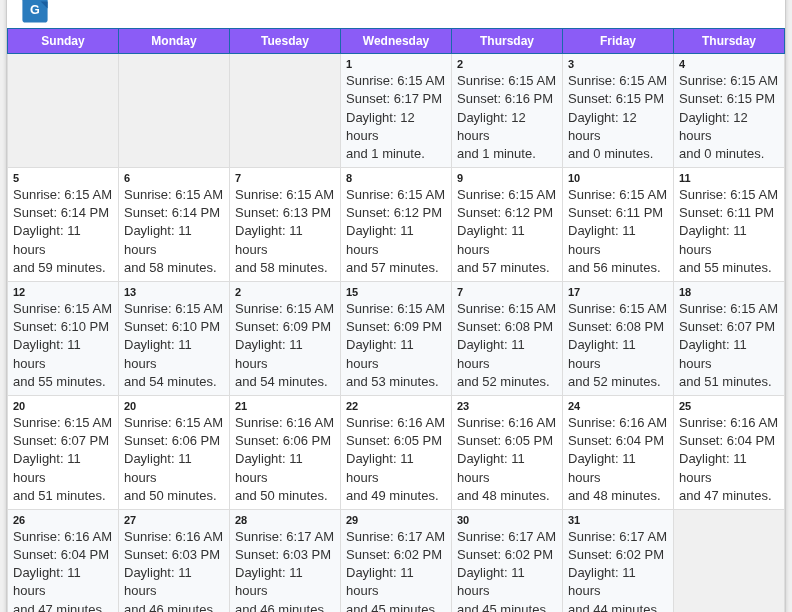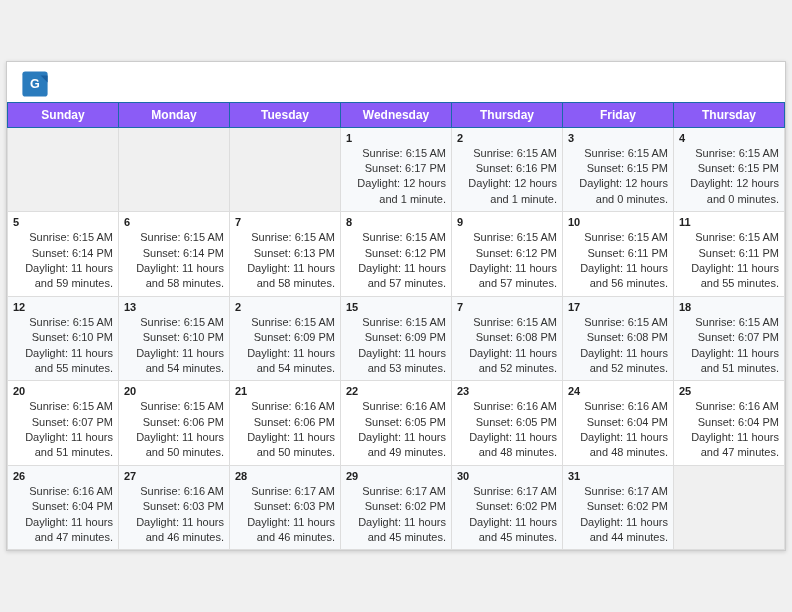--- a/index.html
+++ b/index.html
@@ -87,24 +87,23 @@
       background: #ffffff;
     }
     .day-number {
       font-size: 11px;
       font-weight: bold;
       color: #222;
       margin-bottom: 2px;
       display: block;
     }
     .day-info {
-      font-size: 11px;
+      font-size: 13px;
       color: #333;
       line-height: 1.4;
-      text-align: right;
     }
     .empty-cell {
       background: #f0f0f0 !important;
     }
   </style>
 </head>
 <body>
 
 <div class="calendar-container">
   <div class="header">

